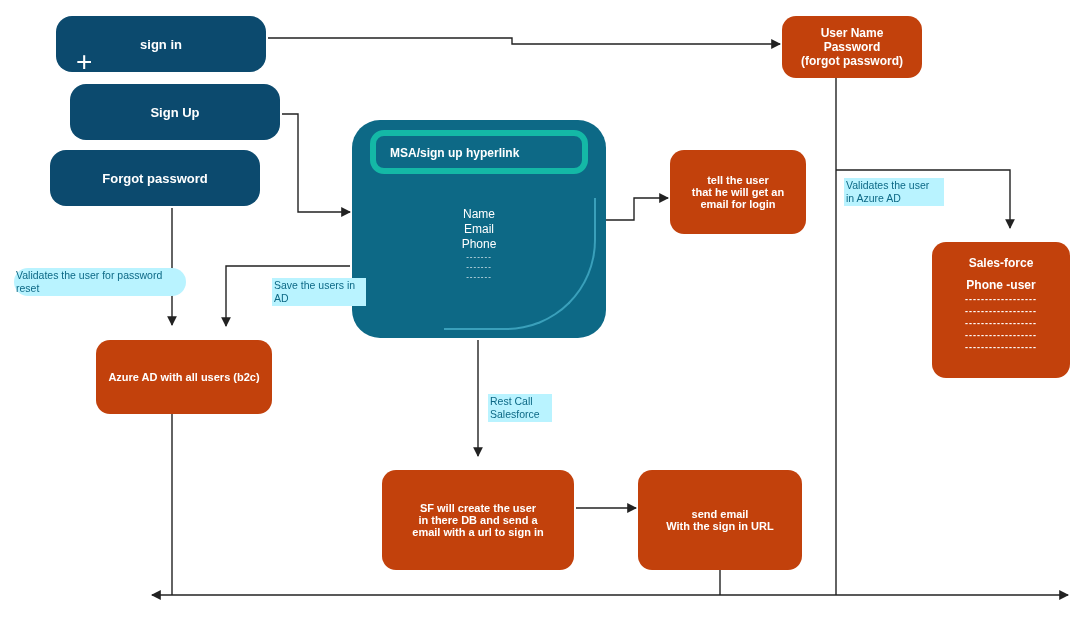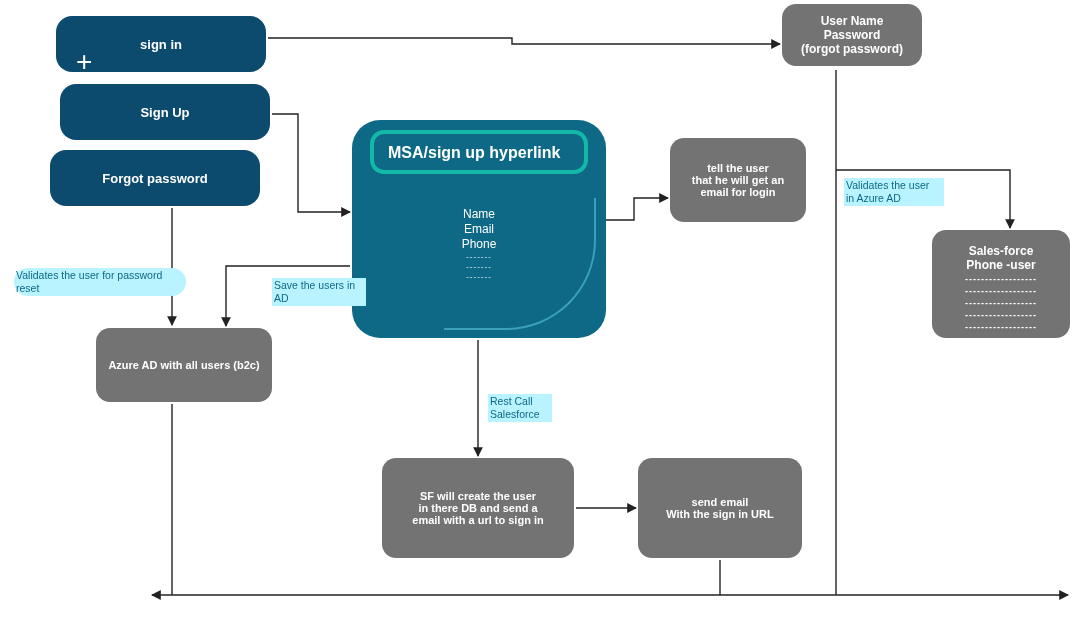--- a/index.html
+++ b/index.html
@@ -1,23 +1,23 @@
 <!DOCTYPE html>
 <html><head>
 <meta charset="utf-8">
 <style>
   html,body{margin:0;padding:0;background:#fff;font-family:Arial,Helvetica,sans-serif;}
   #canvas{position:relative;width:1077px;height:636px;background:#fff;}
-  .box{position:absolute;background:#737373;color:#fff;border-radius:14px;font-size:12px;font-weight:bold;text-align:center;display:flex;flex-direction:column;align-items:center;justify-content:center;padding:6px;box-sizing:border-box;}
+  .box{position:absolute;background:#c2410c;color:#fff;border-radius:14px;font-size:12px;font-weight:bold;text-align:center;display:flex;flex-direction:column;align-items:center;justify-content:center;padding:6px;box-sizing:border-box;margin-top:12px;}
   .box.small{font-size:11px;}
   .stack{position:absolute;}
   .stack .card{position:absolute;left:0;top:0;width:210px;height:56px;background:#0c4a6e;color:#fff;border-radius:16px;font-size:13px;font-weight:bold;display:flex;align-items:center;justify-content:center;box-shadow:0 0 0 2px #fff;}
   .plus{position:absolute;left:26px;top:30px;color:#fff;font-size:28px;font-weight:100;pointer-events:none;}
   .msa{position:absolute;background:#0d6986;border-radius:28px;color:#fff;}
-  .msa .header{position:absolute;left:18px;top:10px;right:18px;height:44px;border:4px solid #14b8a6;border-radius:14px;font-size:16px;font-weight:bold;padding:10px 14px;box-sizing:border-box;}
+  .msa .header{position:absolute;left:18px;top:10px;right:18px;height:44px;border:6px solid #14b8a6;border-radius:14px;font-size:12px;font-weight:bold;padding:10px 14px;box-sizing:border-box;}
   .msa .fields{position:absolute;left:0;right:0;top:86px;text-align:center;font-size:12px;font-weight:normal;}
   .msa .fields div{margin:1px 0;}
   .msa .dash{font-size:8px;letter-spacing:1px;}
   .label{position:absolute;font-size:10.5px;color:#0d6986;background:#b9f3ff;padding:1px 2px;line-height:1.25;}
   svg{position:absolute;left:0;top:0;pointer-events:none;}
   .sf .dash, .box .dash{font-size:9px;letter-spacing:1px;color:#fff;margin-top:2px;}
 </style>
 </head>
 <body>
 
@@ -54,21 +54,21 @@
       <path d="M 152 595 L 1068 595" marker-start="url(#arrow)" marker-end="url(#arrow)"></path>
 
       <path d="M 836 170 L 1010 170 L 1010 228" marker-end="url(#arrow)"></path>
     </g>
   </svg>
 
   <div class="stack" style="left:50px;top:16px;width:220px;height:190px;">
     <div class="card" style="top:0;left:6px;">
       <span style="white-space: pre-line;">sign in</span>
     </div>
-    <div class="card" style="top:68px;left:10px;">
+    <div class="card" style="top:68px;left:20px;">
       <span style="white-space: pre-line;">Sign Up</span>
     </div>
     <div class="card" style="top:134px;left:0;">
       <span style="white-space: pre-line;">Forgot password</span>
     </div>
 
     <div style="position:absolute;left:0;top:0;width:216px;height:190px;background:#0d6986;border-radius:20px;z-index:-1;"></div>
     <div class="plus">+</div>
   </div>
 
@@ -106,21 +106,21 @@
     <div style="white-space: pre-line;">SF will create the user</div>
     <div style="white-space: pre-line;">in there DB and send a</div>
     <div style="white-space: pre-line;">email with a url to sign in</div>
   </div>
 
   <div class="box small" style="left:638px;top:458px;width:164px;height:100px;">
     <div style="white-space: pre-line;">send email</div>
     <div style="white-space: pre-line;">With the sign in URL</div>
   </div>
 
-  <div class="box sf" style="left:932px;top:230px;width:138px;height:108px;justify-content:flex-start;padding-top:14px;">
+  <div class="box sf" style="left:932px;top:230px;width:138px;height:136px;justify-content:flex-start;padding-top:14px;">
     <div style="white-space: pre-line;">Sales-force</div>
     <div style="height:8px"></div>
     <div style="white-space: pre-line;">Phone -user</div>
     <div class="dash" style="white-space: pre-line;">------------------</div>
     <div class="dash" style="white-space: pre-line;">------------------</div>
     <div class="dash" style="white-space: pre-line;">------------------</div>
     <div class="dash" style="white-space: pre-line;">------------------</div>
     <div class="dash" style="white-space: pre-line;">------------------</div>
   </div>
 

